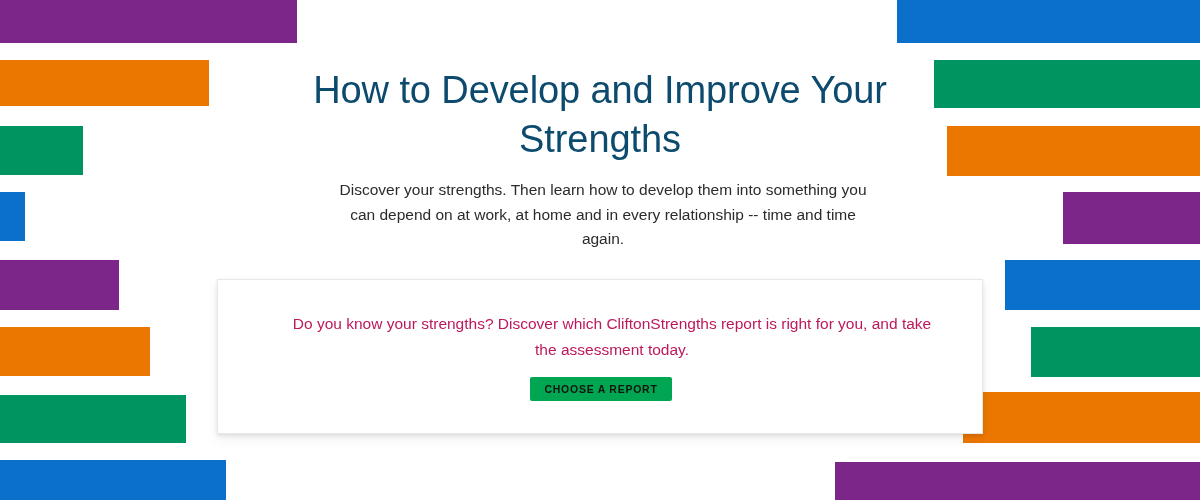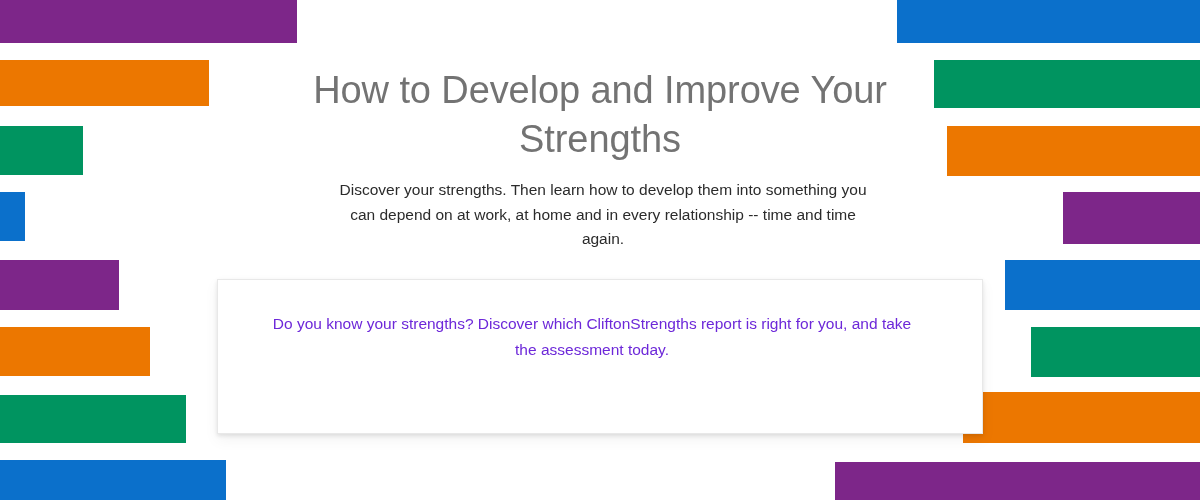--- a/index.html
+++ b/index.html
@@ -49,21 +49,21 @@
   .hero-title {
     margin: 0;
     padding: 0;
     position: absolute;
     left: 300px;
     top: 66px;
     width: 600px;
     font-size: 38px;
     font-weight: 400;
     line-height: 49px;
-    color: #737373;
+    color: #0c4a6e;
     letter-spacing: -0.1px;
   }
 
   .hero-sub {
     margin: 3px;
     padding: 0;
     position: absolute;
     left: 330px;
     top: 175px;
     width: 540px;
@@ -84,28 +84,28 @@
     border: 1px solid #e8e8e8;
     box-shadow: 0 2px 4px rgba(0,0,0,0.10), 0 6px 14px rgba(0,0,0,0.05);
     box-sizing: border-box;
     z-index: 4;
   }
 
   .callout-text {
     margin: 0;
     padding: 0;
     position: absolute;
-    left: 44px;
+    left: 64px;
     top: 31px;
     width: 660px;
     text-align: center;
     font-size: 15.5px;
     font-weight: 400;
     line-height: 26px;
-    color: #6d28d9;
+    color: #be185d;
   }
 
   .cta-wrap {
     position: absolute;
     left: 0;
     top: 97px;
     width: 766px;
     text-align: center;
   }
 
@@ -157,15 +157,18 @@
       </div>
   </div>
 
   <div class="hero">
     <h1 class="hero-title">How to Develop and Improve Your Strengths</h1>
     <p class="hero-sub">Discover your strengths. Then learn how to develop them into something you can depend on at work, at home and in every relationship -- time and time again.</p>
   </div>
 
   <div class="callout" style="border-color: rgb(232, 232, 232);">
     <p class="callout-text">Do you know your strengths? Discover which CliftonStrengths report is right for you, and take the assessment today.</p>
+    <div class="cta-wrap">
+      <a href="#" class="cta-button" style="background: rgb(0, 166, 81); color: rgb(20, 20, 15);">CHOOSE A REPORT</a>
+    </div>
   </div>
 
 </div>
 
 </body></html>

